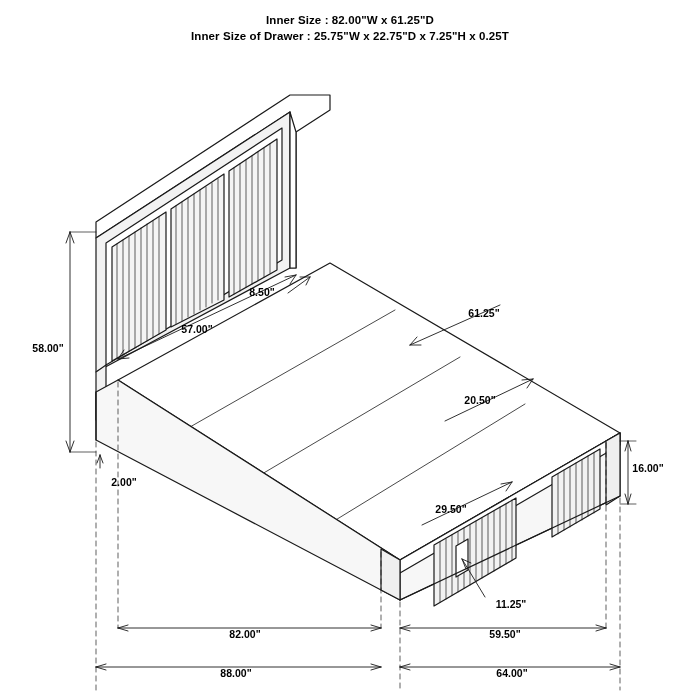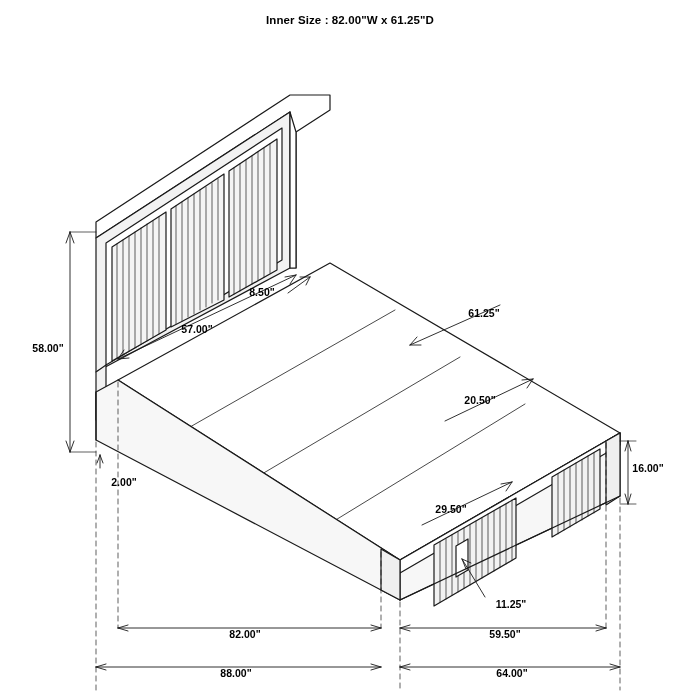--- a/index.html
+++ b/index.html
@@ -43,20 +43,21 @@
     fill: #000;
   }
 </style>
 </head>
 <body>
 
 <div id="root">
 
   <div class="header">
     <div class="line">Inner Size : 82.00"W x 61.25"D</div>
+    <div class="line">Inner Size of Drawer : 25.75"W x 22.75"D x 7.25"H x 0.25T</div>
   </div>
 
   <svg class="drawing" viewBox="0 0 700 700">
     <g fill="none" stroke="#1a1a1a" stroke-width="1.2" stroke-linejoin="round" stroke-linecap="round">
 
       <g>
 
         <path d="M96,222 L290,95 L330,95 L330,110 L296,132 L296,268 L290,268 L290,112 L96,238 Z" fill="#ffffff"></path>
 
         <path d="M96,238 L290,112 L290,268 L96,372 Z" fill="#f2f2f2"></path>

